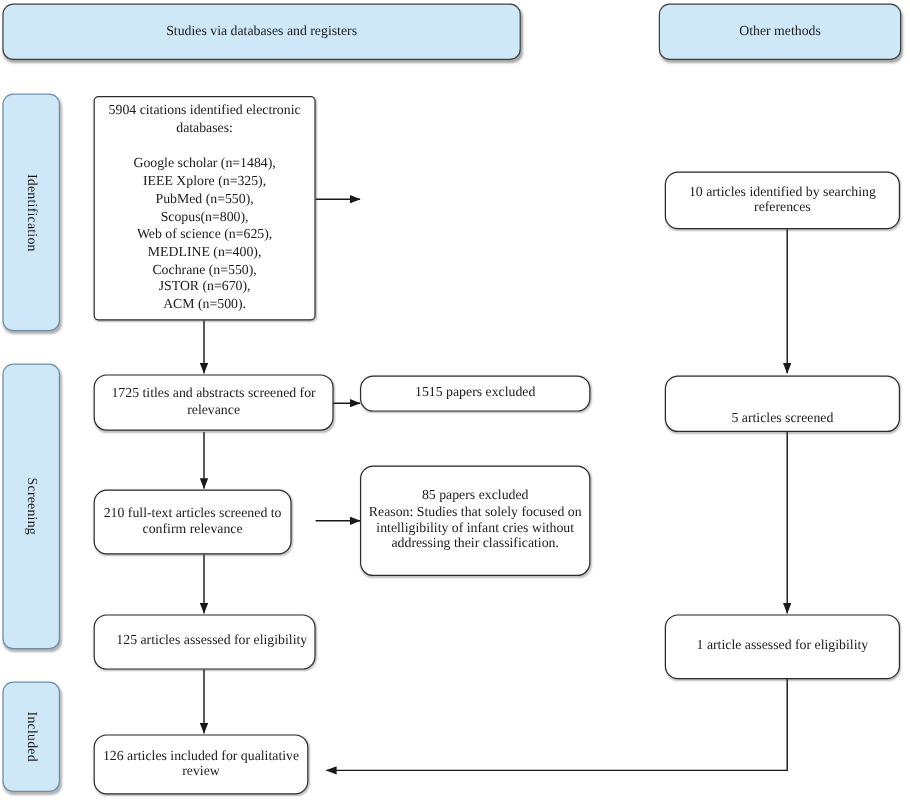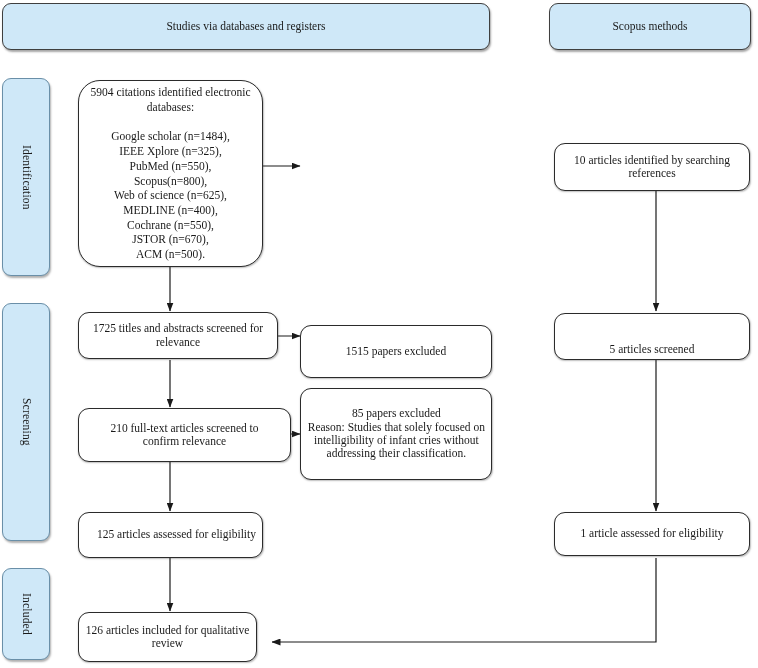--- a/index.html
+++ b/index.html
@@ -61,21 +61,21 @@
     writing-mode: vertical-rl;
     text-orientation: mixed;
     font-size: 11.5px;
     letter-spacing: 0.2px;
   }
   .flow-node {
     font-size: 11.5px;
     box-shadow: 0.5px 1px 1.5px rgba(70,70,70,0.35);
   }
   .flow-node.big {
-    border-radius: 22px;
+    border-radius: 4px;
   }
   .flow-node.sources .txt {
     line-height: 1.28;
   }
 </style>
 </head>
 <body>
 
 <div id="diagram">
 
@@ -100,26 +100,26 @@
 
     <line x1="170" y1="558" x2="170" y2="611" stroke="#1a1a1a" stroke-width="1.2" marker-end="url(#arrowhead)"></line>
 
     <line x1="656" y1="191" x2="656" y2="311" stroke="#1a1a1a" stroke-width="1.2" marker-end="url(#arrowhead)"></line>
 
     <line x1="656" y1="360" x2="656" y2="511" stroke="#1a1a1a" stroke-width="1.2" marker-end="url(#arrowhead)"></line>
 
     <polyline points="656,558 656,642 272,642" fill="none" stroke="#1a1a1a" stroke-width="1.2" marker-end="url(#arrowhead)"></polyline>
   </svg>
 
-  <div class="node header-node" style="left:2px; top:3px; width:488px; height:47px;">
+  <div class="node header-node" style="left:2px; top:3px; width:432px; height:47px;">
     <span class="txt">Studies via databases and registers</span>
   </div>
 
   <div class="node header-node" style="left:549px; top:3px; width:202px; height:47px;">
-    <span class="txt">Scopus methods</span>
+    <span class="txt">Other methods</span>
   </div>
 
   <div class="node stage-node" style="left:2px; top:78px; width:48px; height:198px;">
     <span class="txt">Identification</span>
   </div>
 
   <div class="node stage-node" style="left:2px; top:303px; width:48px; height:238px;">
     <span class="txt">Screening</span>
   </div>
 
@@ -141,30 +141,30 @@
 JSTOR (n=670),
 ACM (n=500).</span>
   </div>
 
 
   <div class="node flow-node" style="left:78px; top:312px; width:200px; height:47px;">
     <span class="txt">1725 titles and abstracts screened for
 relevance</span>
   </div>
 
-  <div class="node flow-node" style="left:300px; top:325px; width:192px; height:53px;">
+  <div class="node flow-node" style="left:300px; top:313px; width:192px; height:30px;">
     <span class="txt">1515 papers excluded</span>
   </div>
 
-  <div class="node flow-node" style="left:78px; top:408px; width:213px; height:54px;">
+  <div class="node flow-node" style="left:78px; top:408px; width:165px; height:54px;">
     <span class="txt">210 full-text articles screened to
 confirm relevance</span>
   </div>
 
-  <div class="node flow-node" style="left:300px; top:388px; width:192px; height:92px;justify-content:flex-end;">
+  <div class="node flow-node" style="left:300px; top:388px; width:192px; height:92px;">
     <span class="txt">85 papers excluded
 Reason: Studies that solely focused on
 intelligibility of infant cries without
 addressing their classification.</span>
   </div>
 
   <div class="node flow-node" style="left:78px; top:512px; width:185px; height:46px;justify-content:flex-end;">
     <span class="txt">125 articles assessed for eligibility</span>
   </div>
 
@@ -175,17 +175,17 @@
 
   <div class="node flow-node" style="left:554px; top:143px; width:196px; height:48px;text-align:center;">
     <span class="txt">10 articles identified by searching
 references</span>
   </div>
 
   <div class="node flow-node" style="left:554px; top:313px; width:196px; height:47px;align-items:flex-end;">
     <span class="txt">5 articles screened</span>
   </div>
 
-  <div class="node flow-node" style="left:554px; top:512px; width:196px; height:44px;">
+  <div class="node flow-node" style="left:554px; top:512px; width:196px; height:54px;">
     <span class="txt">1 article assessed for eligibility</span>
   </div>
 
 </div>
 
 </body></html>

